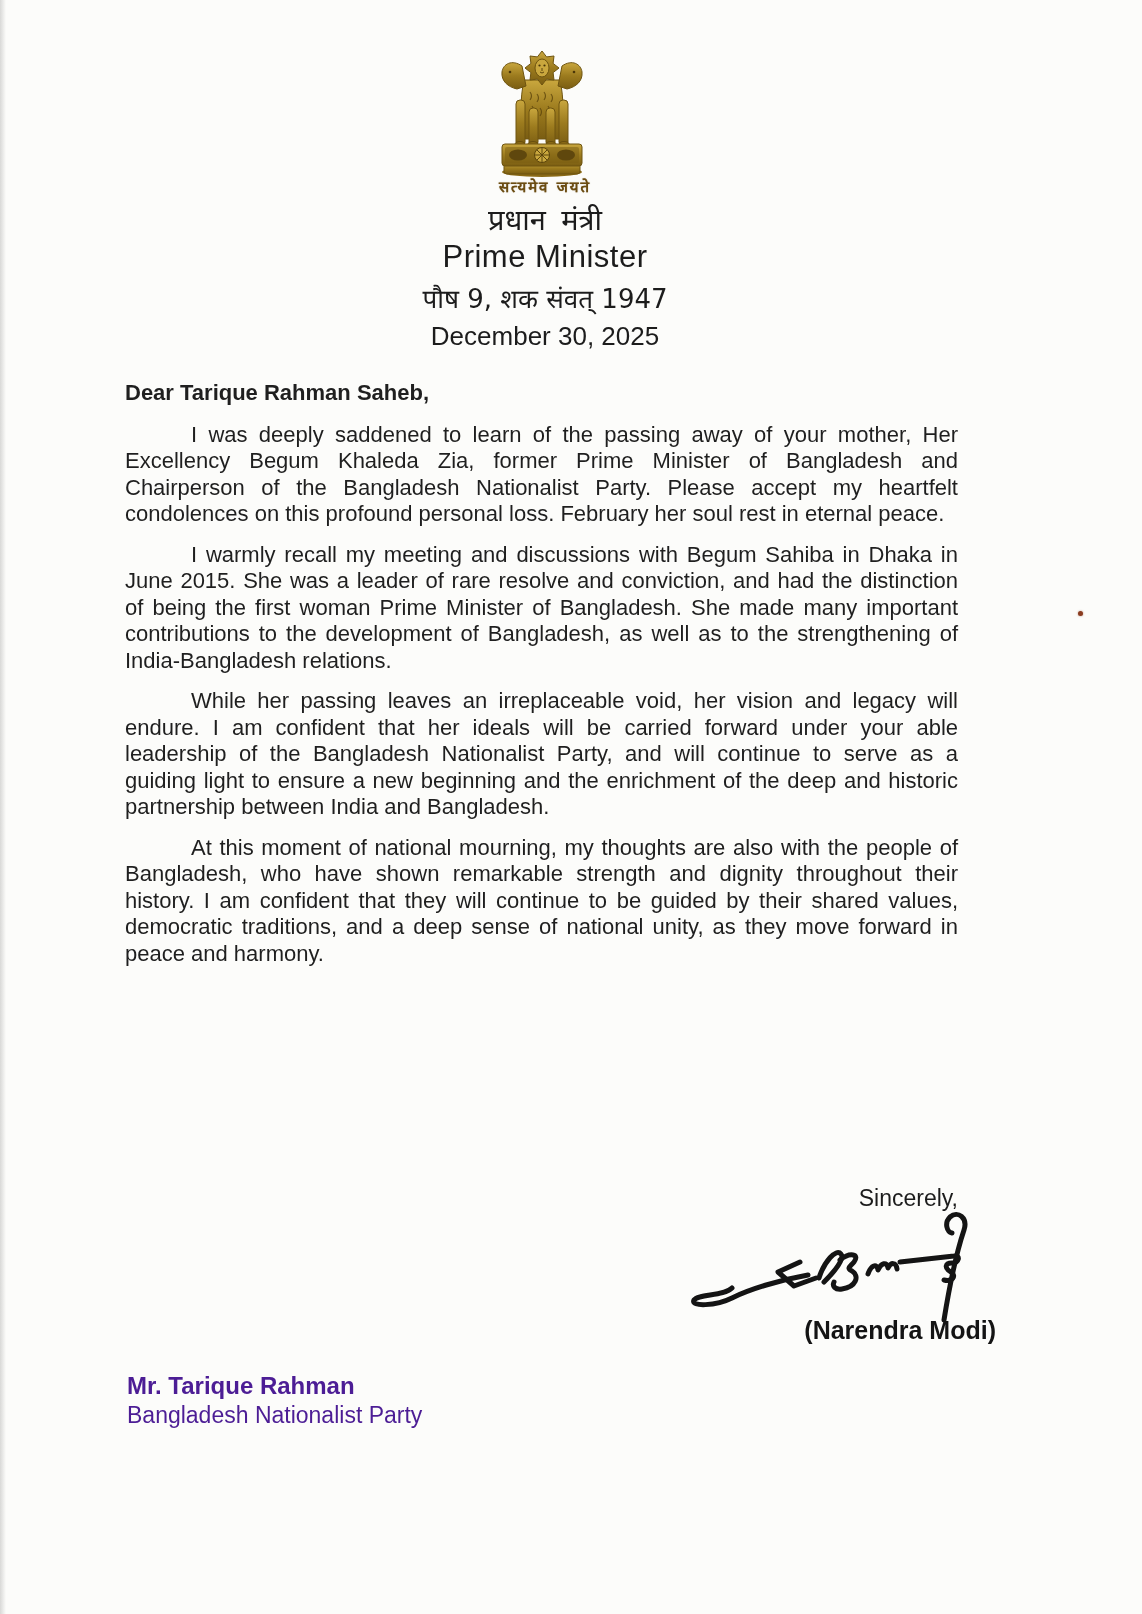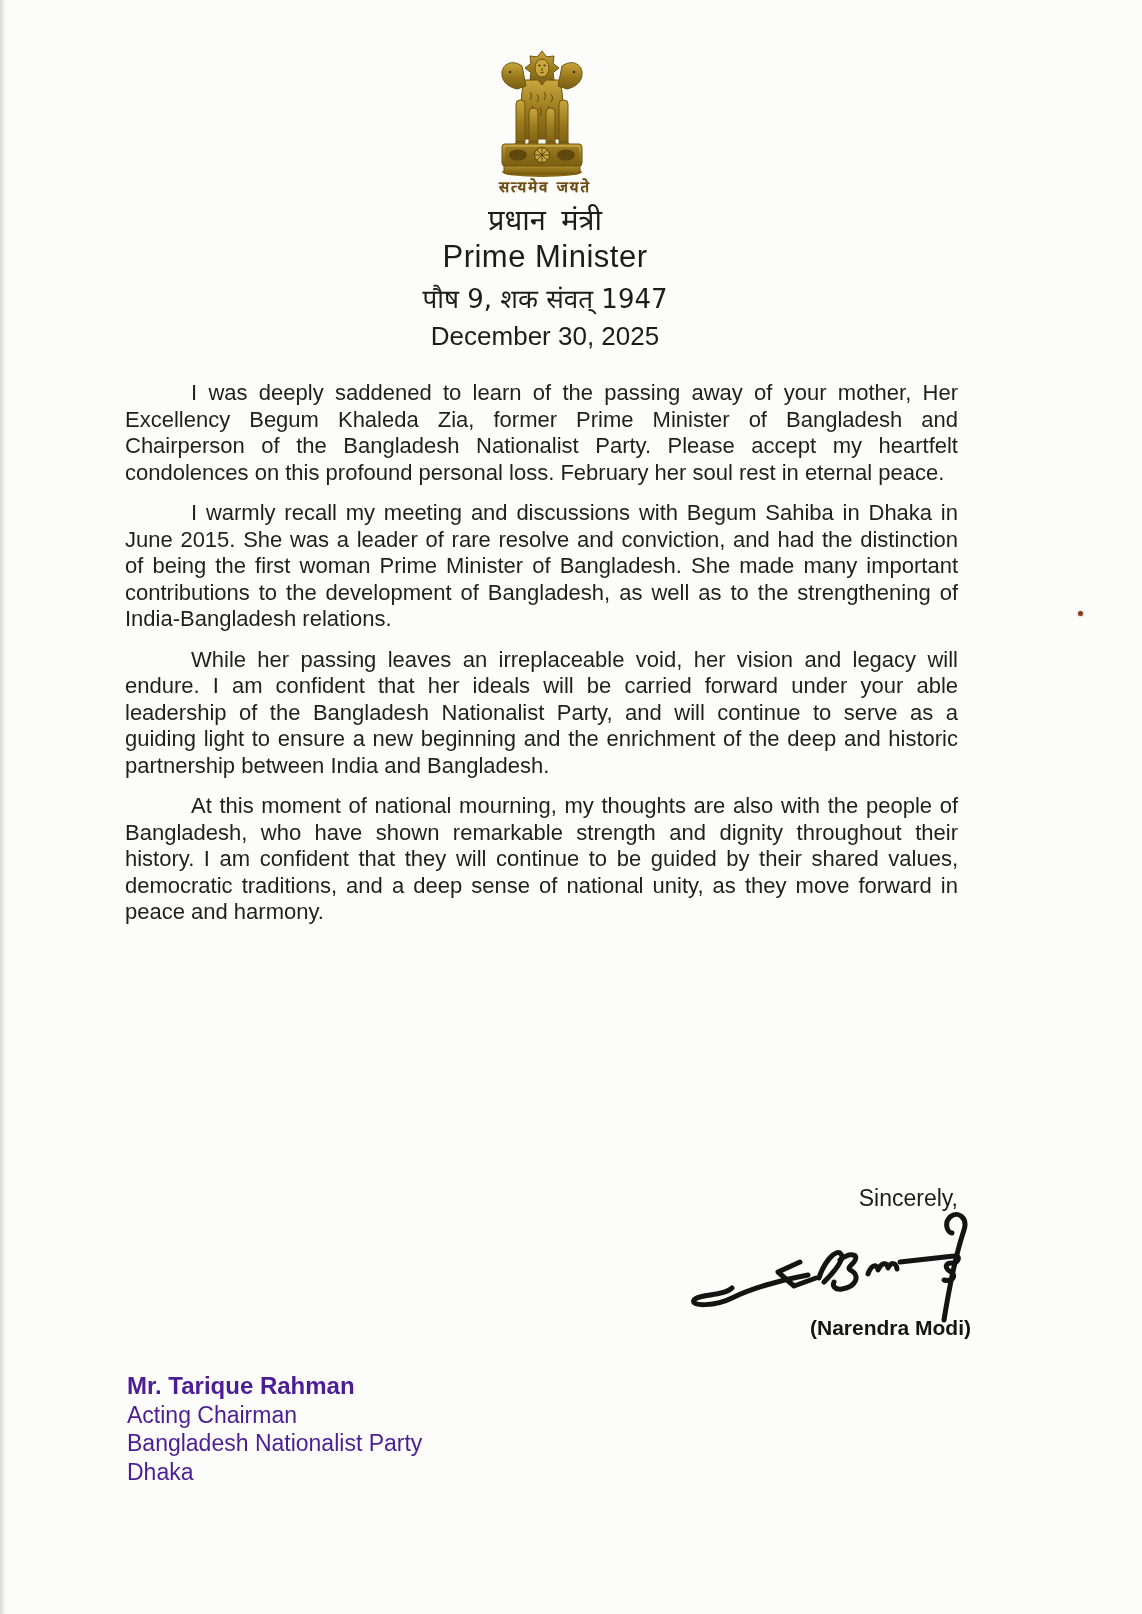--- a/index.html
+++ b/index.html
@@ -29,21 +29,21 @@
     transform:translateX(-26px);
     font-size:26px;color:#1c1c1c;}
   
   .letter-body{position:absolute;left:125px;top:380px;width:833px;
     font-size:22px;line-height:26.5px;color:#1f1f1f;text-align:justify;}
   .salutation{margin:0 0 15px 0;font-weight:bold;}
   .letter-body p.para{margin:0 0 14px 0;text-indent:66px;}
   
   .closing{position:absolute;right:184px;top:1185px;font-size:23px;color:#1c1c1c;text-align:right;}
   .signature{position:absolute;left:688px;top:1210px;width:302px;height:114px;}
-  .signatory{position:absolute;right:171px;top:1316px;font-size:21px;font-weight:bold;color:#141414;}
+  .signatory{position:absolute;right:146px;top:1316px;font-size:25px;font-weight:bold;color:#141414;}
   
   .recipient{position:absolute;left:127px;top:1372px;font-size:23px;line-height:28.5px;color:#4c1d95;}
   .recipient .name{font-weight:bold;font-size:24px;}
   
   .ink-dot{position:absolute;left:1078px;top:611px;width:5px;height:5px;border-radius:50%;
     background:#8a3c20;box-shadow:0 0 2px rgba(138,60,32,.6);}
 </style>
 </head>
 <body>
 
@@ -112,20 +112,21 @@
     </svg>
   </div>
 
   <div class="motto">सत्यमेव जयते</div>
   <div class="title-hi">प्रधान मंत्री</div>
   <div class="title-en">Prime Minister</div>
   <div class="date-hi">पौष 9, शक संवत् 1947</div>
   <div class="date-en">December 30, 2025</div>
 
   <div class="letter-body">
+    <p class="salutation">Dear Tarique Rahman Saheb,</p>
     <p class="para">I was deeply saddened to learn of the passing away of your mother, Her Excellency Begum Khaleda Zia, former Prime Minister of Bangladesh and Chairperson of the Bangladesh Nationalist Party. Please accept my heartfelt condolences on this profound personal loss. February her soul rest in eternal peace.</p>
     <p class="para">I warmly recall my meeting and discussions with Begum Sahiba in Dhaka in June 2015. She was a leader of rare resolve and conviction, and had the distinction of being the first woman Prime Minister of Bangladesh. She made many important contributions to the development of Bangladesh, as well as to the strengthening of India-Bangladesh relations.</p>
     <p class="para">While her passing leaves an irreplaceable void, her vision and legacy will endure. I am confident that her ideals will be carried forward under your able leadership of the Bangladesh Nationalist Party, and will continue to serve as a guiding light to ensure a new beginning and the enrichment of the deep and historic partnership between India and Bangladesh.</p>
     <p class="para">At this moment of national mourning, my thoughts are also with the people of Bangladesh, who have shown remarkable strength and dignity throughout their history. I am confident that they will continue to be guided by their shared values, democratic traditions, and a deep sense of national unity, as they move forward in peace and harmony.</p>
   </div>
 
   <div class="closing">Sincerely,</div>
 
   <div class="signature">
     <svg viewBox="0 0 302 114" width="302" height="114" aria-hidden="true">
@@ -138,19 +139,17 @@
         <path d="M212,52 L266,46 C273,45 271,53 264,53 C257,53 256,58 263,62 C269,66 264,72 256,70"></path>
         <path d="M256,110 C260,85 268,44 276,20 C280,8 270,0 262,7 C256,13 259,22 264,23"></path>
       </g>
     </svg>
   </div>
 
   <div class="signatory">(Narendra Modi)</div>
 
   <div class="recipient">
     <div class="name">Mr. Tarique Rahman</div>
-    <div class="line">Acting Chairman</div>
     <div class="line">Bangladesh Nationalist Party</div>
-    <div class="line">Dhaka</div>
   </div>
 
   <div class="ink-dot"></div>
 </div>
 
 </body></html>

